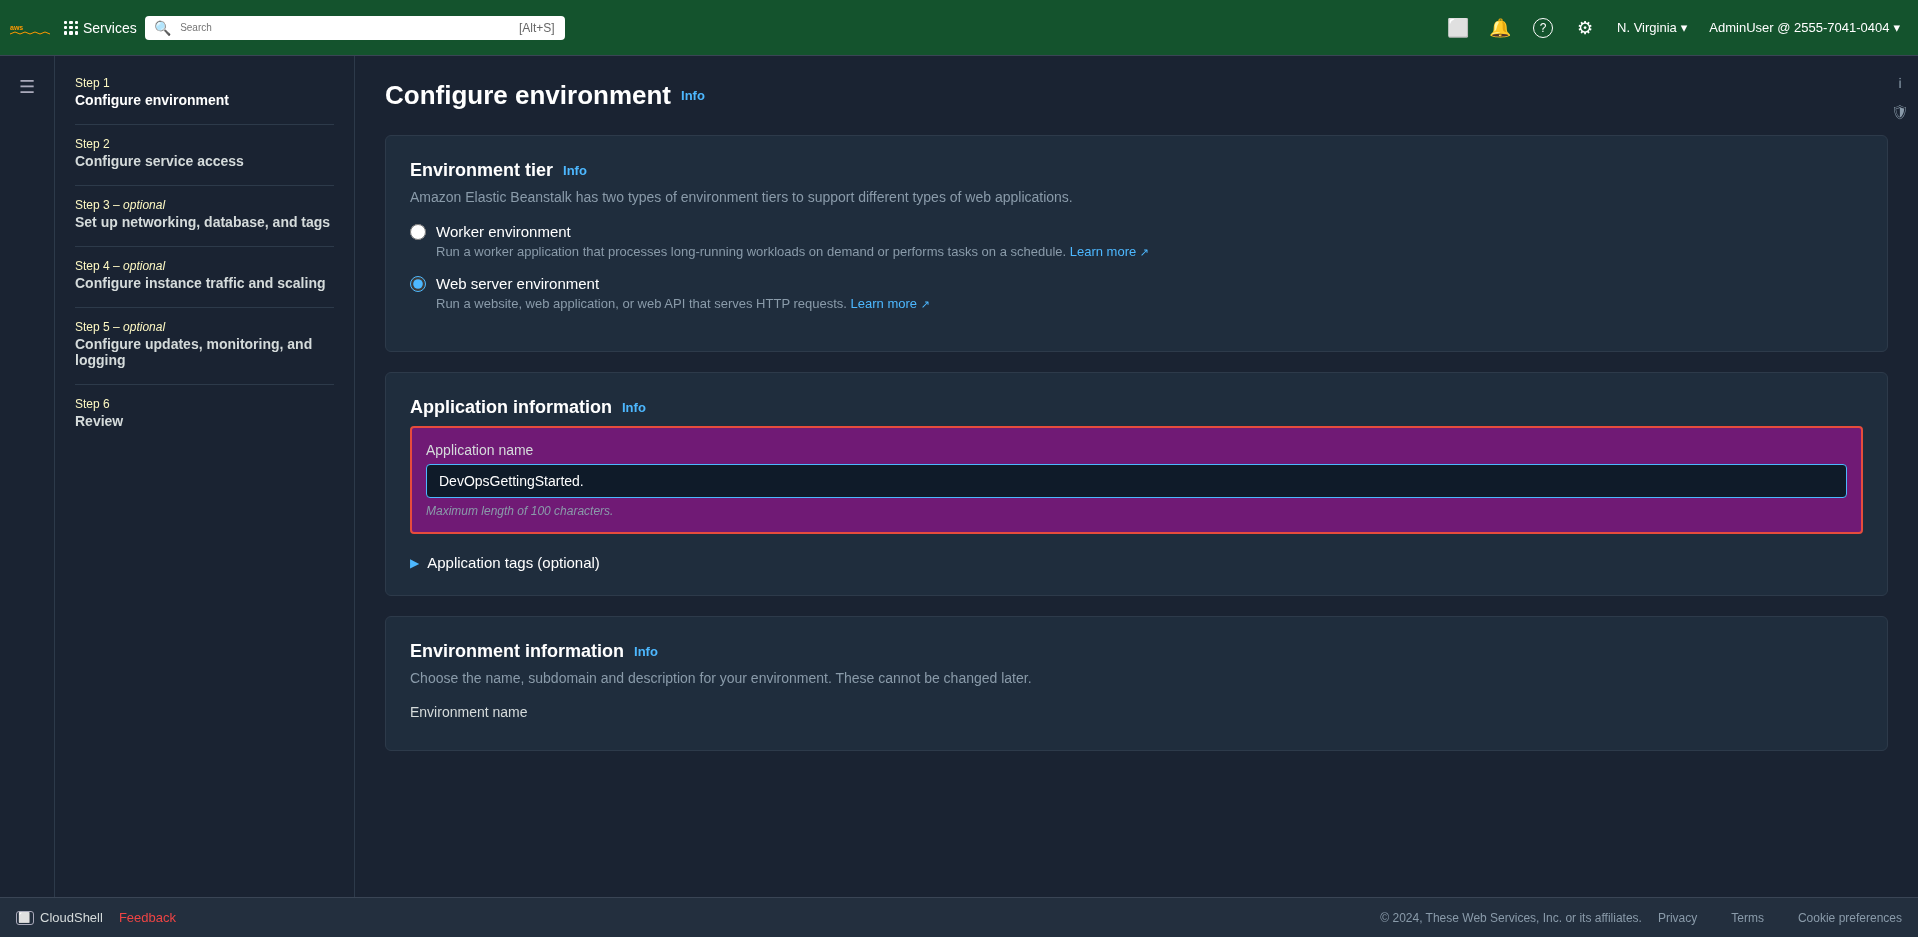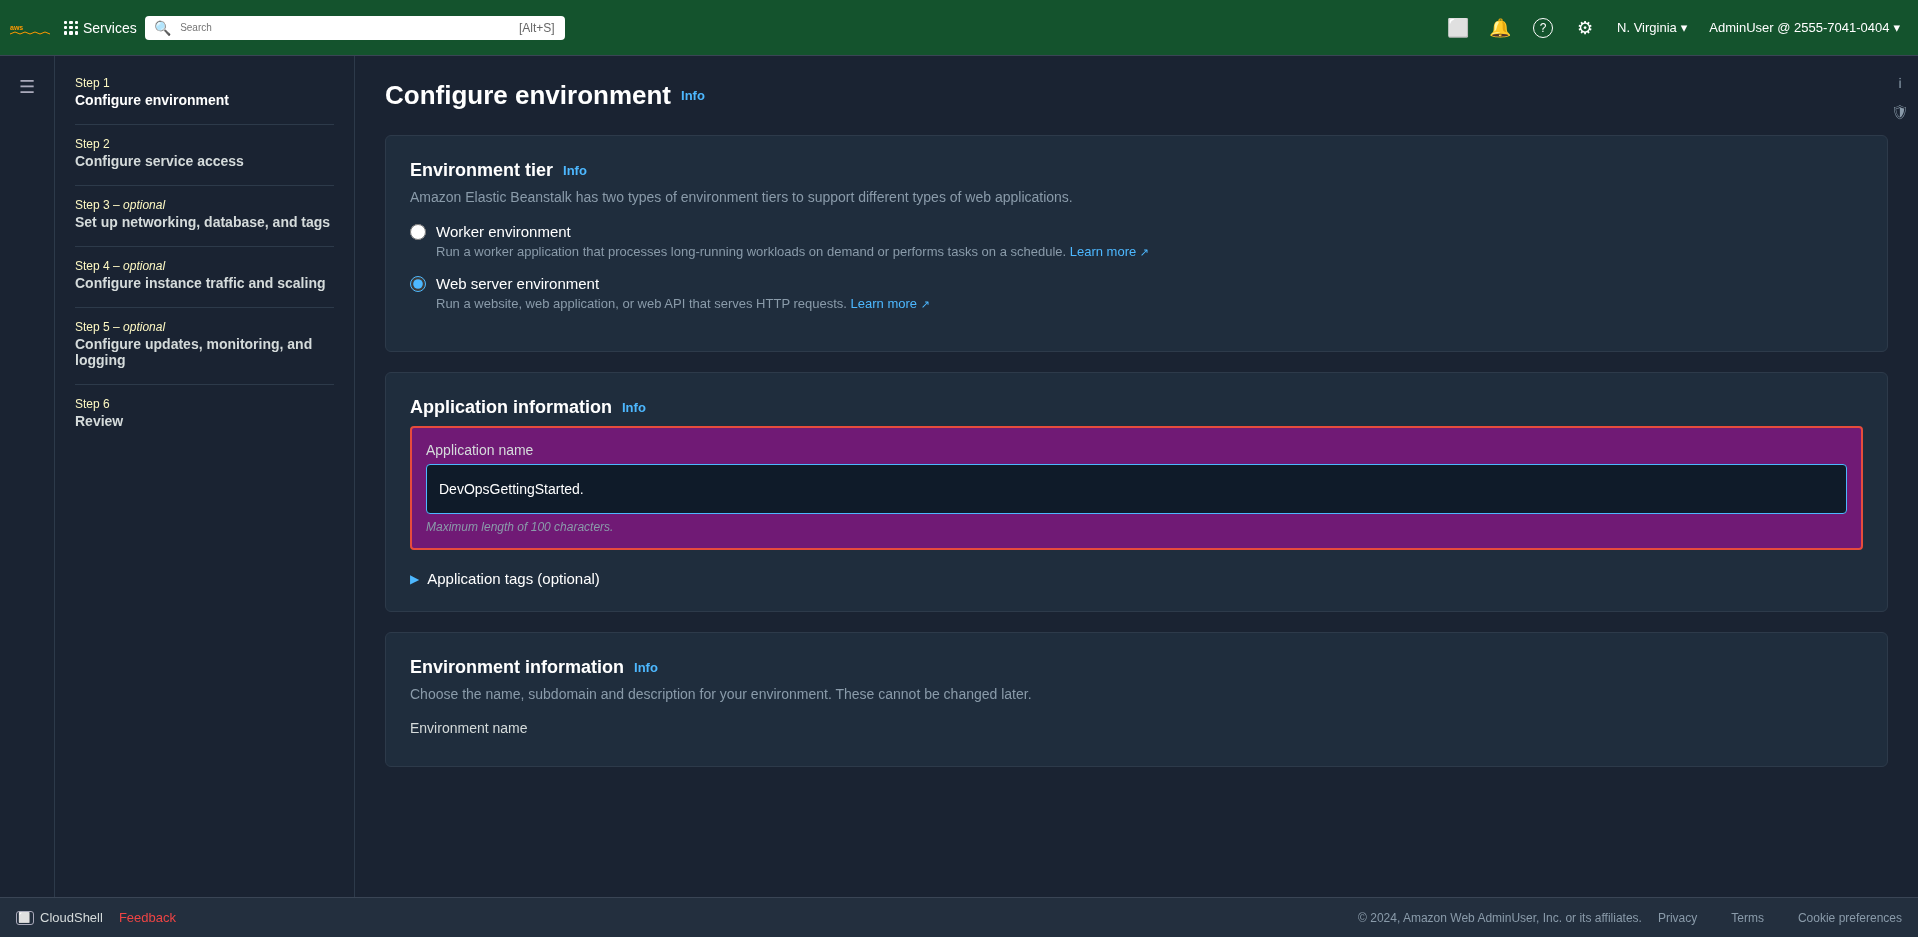--- a/index.html
+++ b/index.html
@@ -112,21 +112,21 @@
     .ext-icon { font-size: 11px; }
 
     
     .field-label { color: #d5dbdb; font-size: 14px; margin-bottom: 6px; }
     .highlighted-box {
       border: 2px solid #e74c3c; border-radius: 4px; padding: 14px;
       background: #701a75; margin-bottom: 0;
     }
     .text-input {
       width: 100%; background: #0f1b29; border: 1px solid #4db8ff;
-      border-radius: 4px; padding: 16px 12px; color: #fff; font-size: 14px;
+      border-radius: 4px; padding: 8px 12px; color: #fff; font-size: 14px;
       outline: none;
     }
     .field-hint { color: #8a9baa; font-size: 12px; margin-top: 6px; font-style: italic; }
 
     
     .collapsible-row {
       display: flex; align-items: center; gap: 8px; cursor: pointer;
       color: #fff; font-size: 15px; font-weight: 500;
     }
     .chevron-right { font-size: 12px; color: #4db8ff; }
@@ -341,19 +341,19 @@
 
 <div class="bottom-bar">
   <div class="cloudshell-btn">
     <span style="border:1px solid #aab;border-radius:3px;width:18px;height:14px;display:inline-flex;align-items:center;justify-content:center;font-size:10px;">⬜</span>
     <span>CloudShell</span>
   </div>
   <div class="feedback-btn">
     <span>Feedback</span>
   </div>
   <div class="bottom-spacer"></div>
-  <span class="copyright">© 2024, Amazon Web AdminUser, Inc. or its affiliates.</span>
+  <span class="copyright">© 2024, These Web Services, Inc. or its affiliates.</span>
   <div class="bottom-links">
     <a href="#">Privacy</a>
     <a href="#">Terms</a>
     <a href="#">Cookie preferences</a>
   </div>
 </div>
 
 </body></html>

